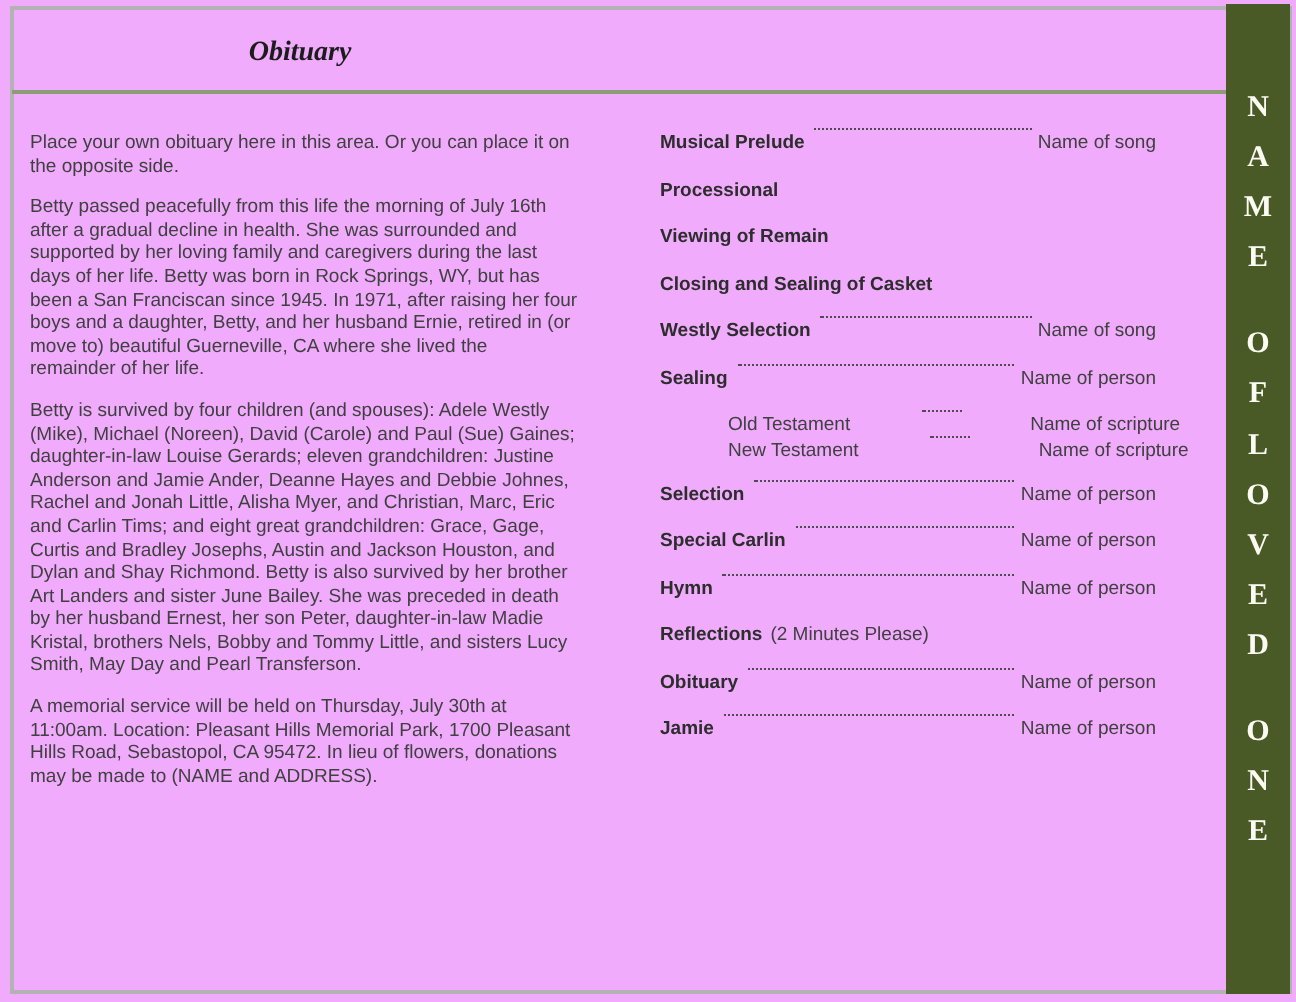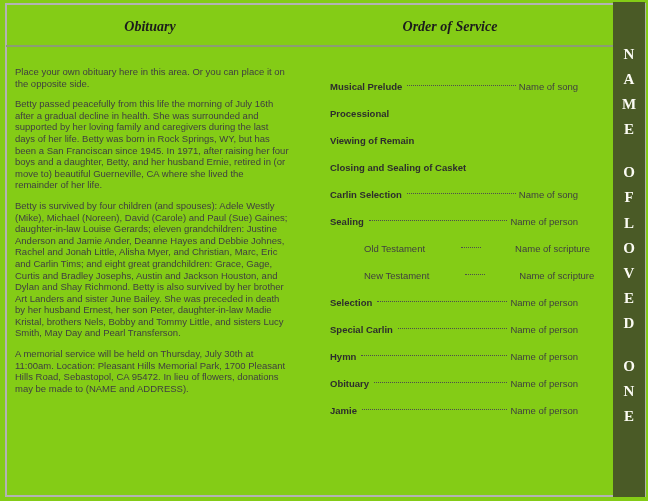--- a/index.html
+++ b/index.html
@@ -4,21 +4,21 @@
 <style>
   * { margin: 0; padding: 0; box-sizing: border-box; }
   html, body { background: #ffffff; }
   body {
     width: 648px; height: 501px;
     font-family: "Liberation Sans", sans-serif;
     position: relative;
   }
   .page {
     position: absolute; inset: 0;
-    background: #84cc16;
+    background: #f0abfc;
     overflow: hidden;
   }
   .frame {
     position: absolute; left: 5px; top: 3px; right: 2px; bottom: 4px;
     border: 2px solid #b3b3b3;
     pointer-events: none;
   }
   
   .title {
     position: absolute; top: 19px; height: 18px;
@@ -38,24 +38,23 @@
     position: absolute; left: 15px; top: 66px; width: 274px;
     font-size: 9.5px; line-height: 11.6px; color: #404040;
   }
   .obituary-col p + p { margin-top: 9px; }
   
   .service-col {
     position: absolute; left: 330px; top: 66px; width: 248px;
     font-size: 9.5px; color: #404040;
   }
   .svc-row {
-    display: flex; align-items: center;
+    display: flex; align-items: flex-start;
     line-height: 12px; margin-bottom: 11.5px;
     white-space: nowrap;
-    margin-top: 15px;
   }
   .svc-label { font-weight: 700; color: #2d2d2d; }
   .svc-note { margin-left: 4px; font-weight: 400; color: #404040; }
   .leader {
     flex: 1 1 auto;
     border-bottom: 1.6px dotted #4d4d4d;
     margin: 0 3px 0 5px;
     transform: translateY(-2px);
     min-width: 20px;
   }
@@ -83,21 +82,20 @@
   }
 </style>
 </head>
 <body>
 
 <div class="page">
 
   <div class="frame"></div>
 
   <div class="title title-left">Obituary</div>
-  <div class="title title-right">Order of Service</div>
 
   <div class="green-rule"></div>
 
   <div class="obituary-col">
     <p>Place your own obituary here in this area. Or you can place it on the opposite side.</p>
     <p>Betty passed peacefully from this life the morning of July 16th after a gradual decline in health.  She was surrounded and supported by her loving family and caregivers during the last days of her life.  Betty was born in Rock Springs, WY, but has been a San Franciscan since 1945.  In 1971, after raising her four boys and a daughter, Betty, and her husband Ernie, retired in (or move to) beautiful Guerneville, CA where she lived the remainder of her life.</p>
     <p>Betty is survived by four children (and spouses): Adele Westly (Mike), Michael (Noreen), David (Carole) and Paul (Sue) Gaines;  daughter-in-law Louise Gerards;  eleven grandchildren: Justine Anderson and Jamie Ander, Deanne Hayes and Debbie Johnes, Rachel and Jonah Little, Alisha Myer, and Christian, Marc, Eric and Carlin Tims;  and eight great grandchildren: Grace, Gage, Curtis and Bradley Josephs, Austin and Jackson Houston, and Dylan and Shay Richmond.  Betty is also survived by her brother Art Landers and sister June Bailey.  She was preceded in death by her husband Ernest, her son Peter, daughter-in-law Madie Kristal, brothers Nels, Bobby and Tommy Little, and sisters Lucy Smith, May Day and Pearl Transferson.</p>
     <p>A memorial service will be held on Thursday, July 30th at 11:00am.  Location:  Pleasant Hills Memorial Park, 1700 Pleasant Hills Road, Sebastopol, CA 95472.  In lieu of flowers, donations may be made to (NAME and ADDRESS).</p>
   </div>
 
@@ -115,21 +113,21 @@
 
     <div class="svc-row">
       <span class="svc-label">Viewing of Remain</span>
     </div>
 
     <div class="svc-row">
       <span class="svc-label">Closing and Sealing of Casket</span>
     </div>
 
     <div class="svc-row">
-      <span class="svc-label">Carlin Selection</span>
+      <span class="svc-label">Westly Selection</span>
       <span class="leader"></span>
       <span class="svc-value">Name of song</span>
     </div>
 
     <div class="svc-row">
       <span class="svc-label">Sealing</span>
       <span class="leader"></span>
       <span class="svc-value">Name of person</span>
     </div>
 
@@ -157,20 +155,24 @@
       <span class="leader"></span>
       <span class="svc-value">Name of person</span>
     </div>
 
     <div class="svc-row">
       <span class="svc-label">Hymn</span>
       <span class="leader"></span>
       <span class="svc-value">Name of person</span>
     </div>
 
+    <div class="svc-row">
+      <span class="svc-label">Reflections</span>
+      <span class="svc-note">(2 Minutes Please)</span>
+    </div>
 
     <div class="svc-row">
       <span class="svc-label">Obituary</span>
       <span class="leader"></span>
       <span class="svc-value">Name of person</span>
     </div>
 
     <div class="svc-row">
       <span class="svc-label">Jamie</span>
       <span class="leader"></span>

